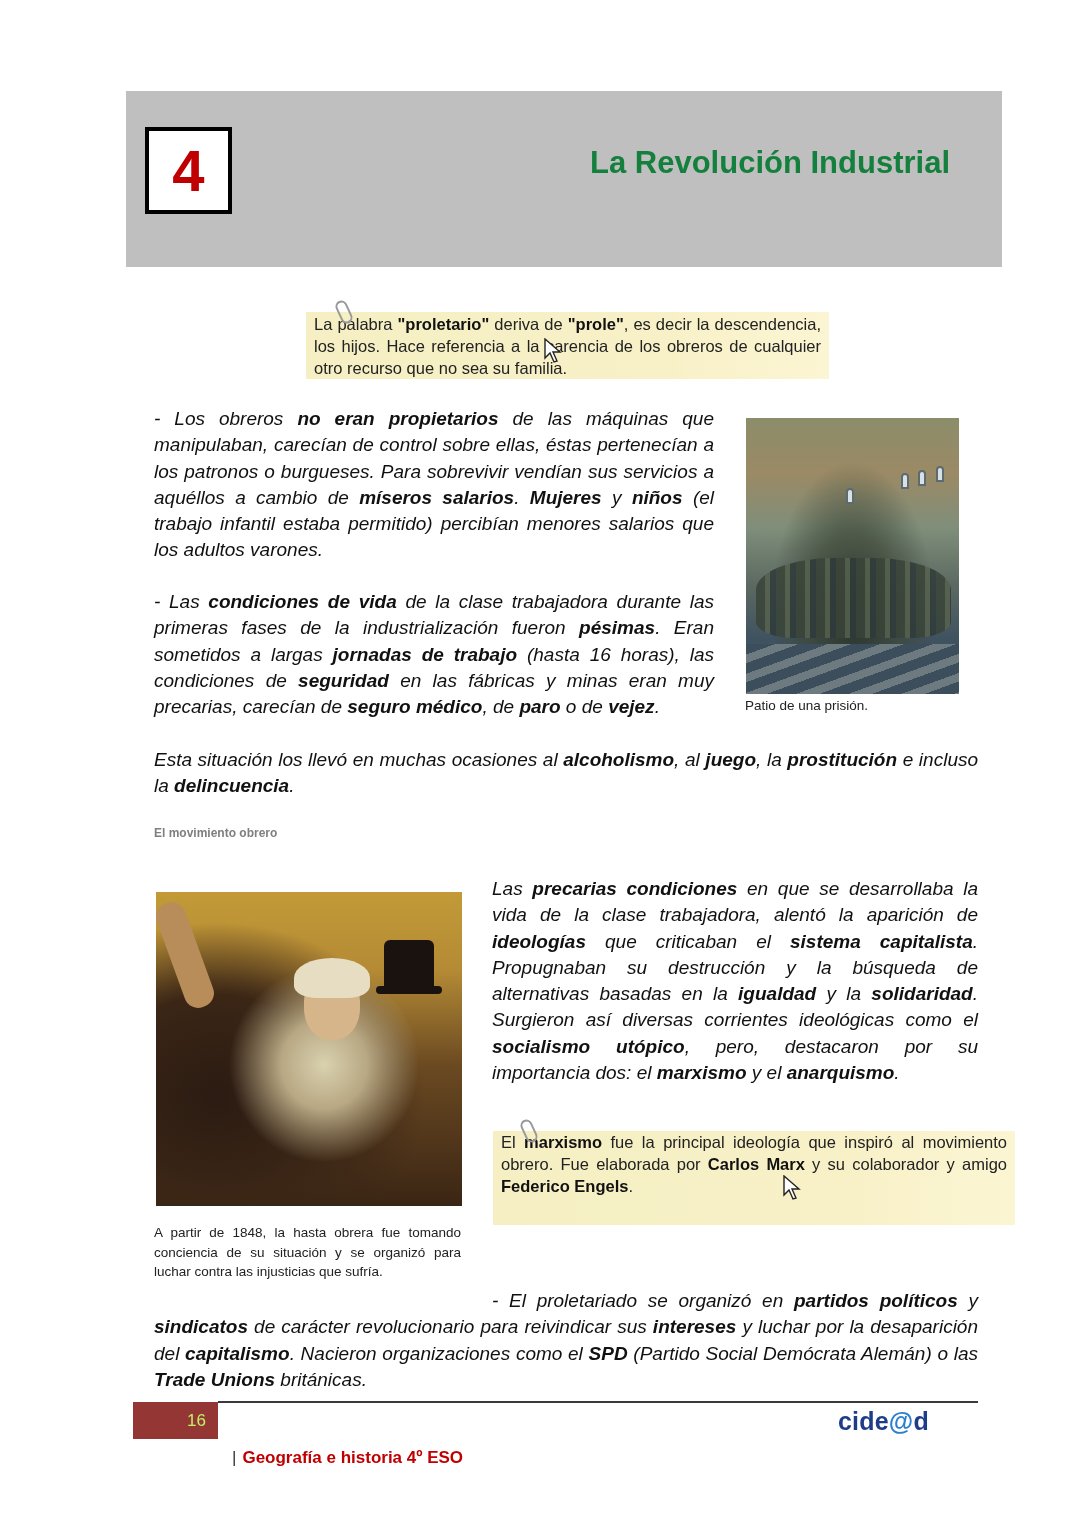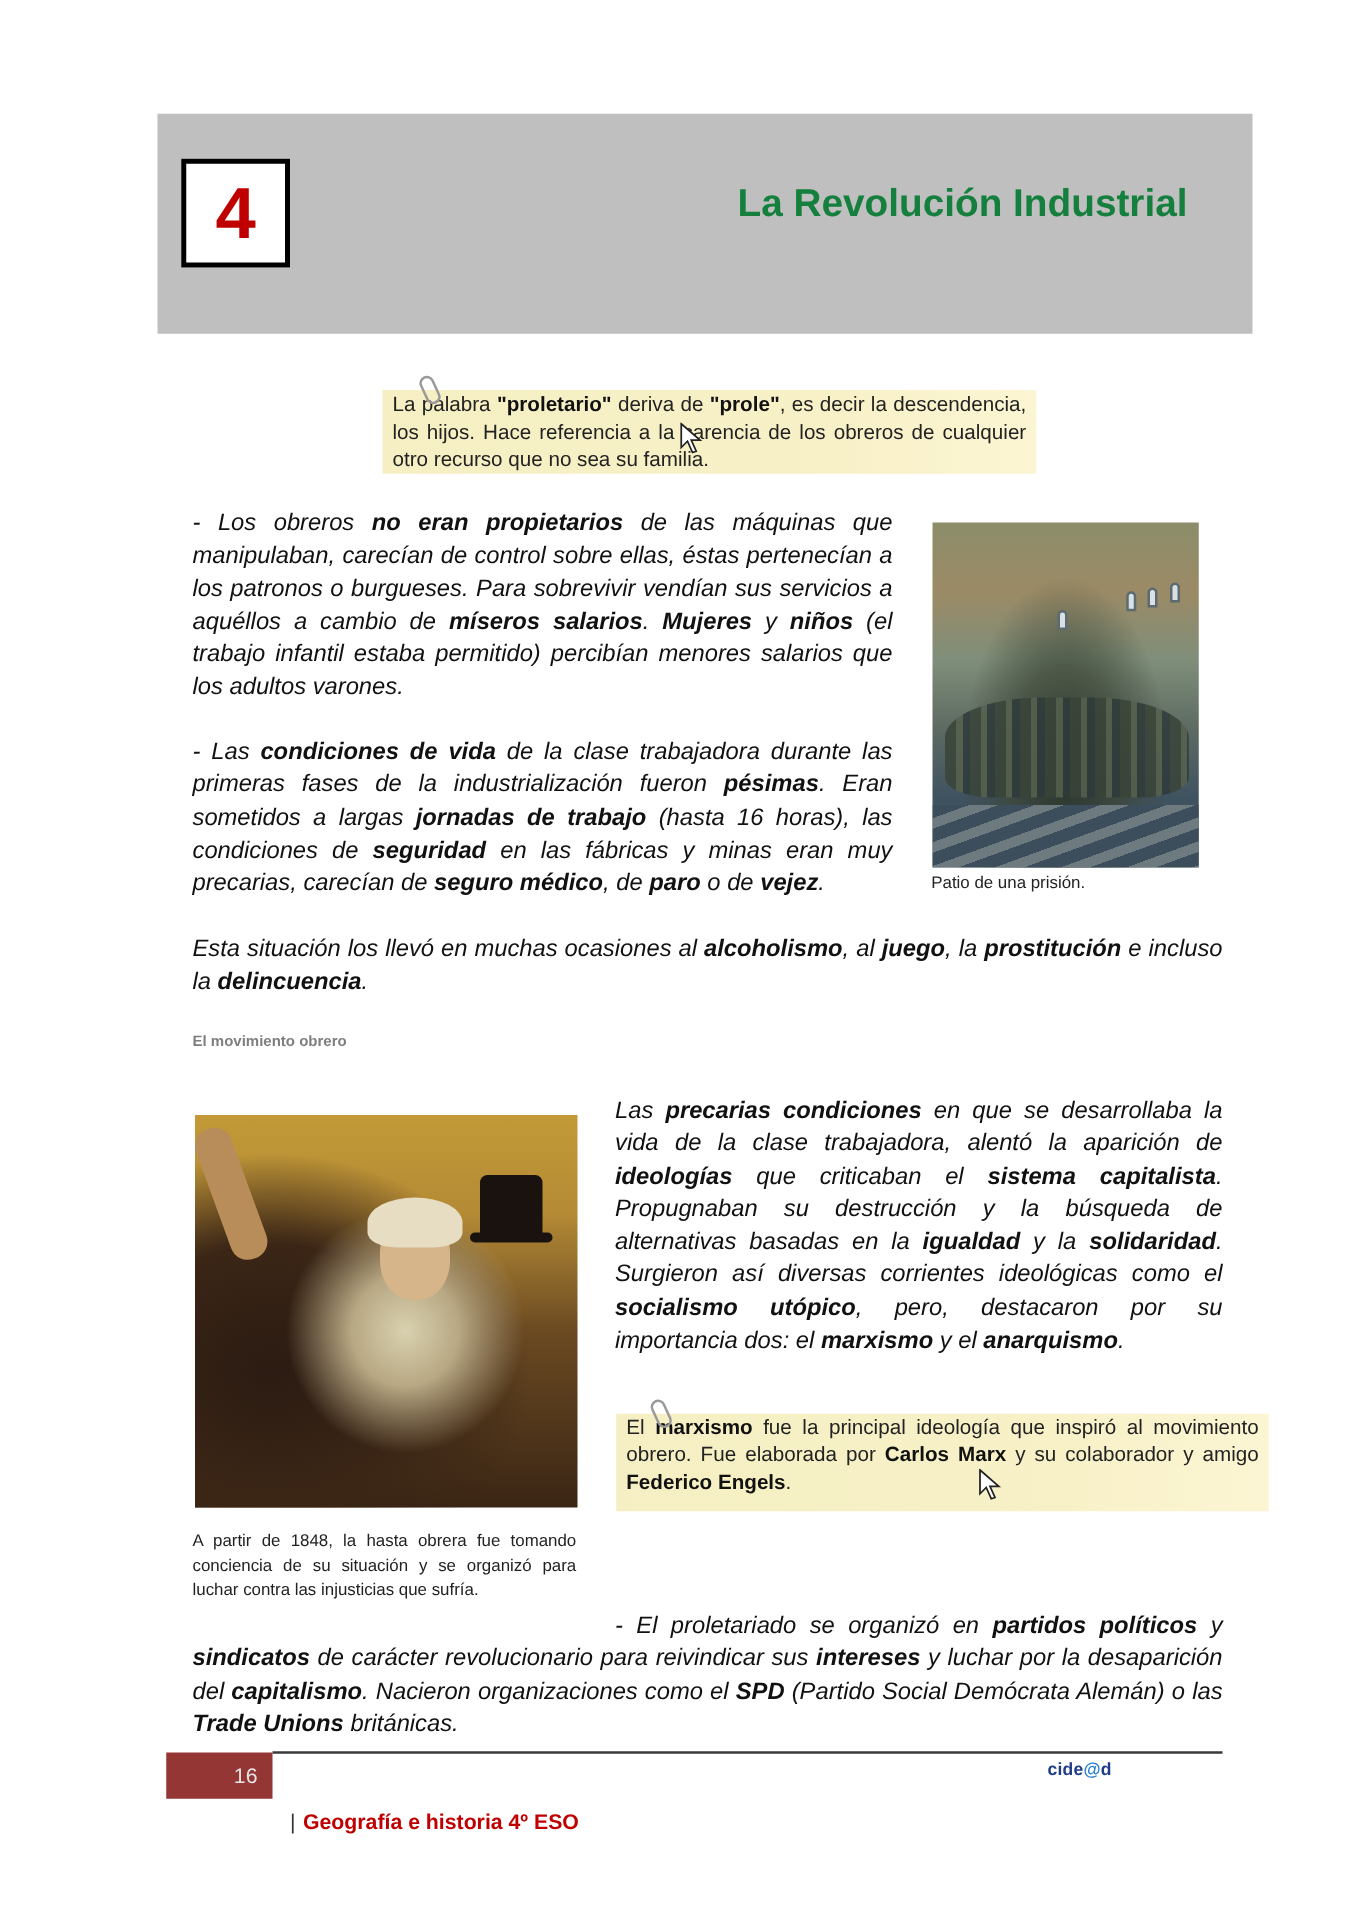--- a/index.html
+++ b/index.html
@@ -9,21 +9,21 @@
   .header-band { position: absolute; left: 126px; top: 91px; width: 876px; height: 176px; background: #bfbfbf; }
   .chapter-box { position: absolute; left: 145px; top: 127px; width: 87px; height: 87px; border: 4px solid #000; background: #fff;
     display: flex; align-items: center; justify-content: center; }
   .chapter-num { color: #c00000; font-weight: bold; font-size: 58px; line-height: 1; }
   .chapter-title { position: absolute; right: 130px; top: 145px; color: #15803d; font-weight: bold; font-size: 31px; }
 
   .note { position: absolute; background: linear-gradient(90deg, #f5efc3 0%, #f8f1c8 70%, #fbf5d3 100%);
     font-size: 16.5px; line-height: 22px; color: #222; text-align: justify; }
   .note b { color: #111; }
   .note1 { left: 306px; top: 312px; width: 523px; height: 67px; padding: 1px 8px; }
-  .note2 { left: 493px; top: 1131px; width: 522px; height: 78px; padding: 0 8px; }
+  .note2 { left: 493px; top: 1131px; width: 522px; height: 94px; padding: 0 8px; }
   .clip { position: absolute; width: 12px; height: 24px; border: 2px solid #9a9a9a; border-radius: 7px; background: transparent; transform: rotate(-25deg); }
   .note1 .clip { left: 32px; top: -12px; }
   .note2 .clip { left: 30px; top: -12px; }
   .cursor { position: absolute; width: 18px; height: 26px; }
   .note1 .cursor { left: 238px; top: 26px; }
   .note2 .cursor { left: 290px; top: 44px; }
 
   .para { position: absolute; font-size: 19px; line-height: 26.3px; text-align: justify; color: #111; font-style: italic; }
   .para b { font-weight: bold; }
   .p1 { left: 154px; top: 406px; width: 560px; }
@@ -54,25 +54,25 @@
       radial-gradient(ellipse at 55% 55%, #d9d1b0 0%, #b8a883 18%, transparent 40%),
       radial-gradient(ellipse at 20% 65%, #2b1b12 0%, #3b2616 35%, transparent 60%),
       linear-gradient(180deg, #c39a37 0%, #b48a35 25%, #6b4a22 55%, #3a2514 100%); }
   .uprising .arm { position: absolute; left: 14px; top: 8px; width: 30px; height: 110px; background: #b88d5a; transform: rotate(-20deg); border-radius: 14px; }
   .uprising .face { position: absolute; left: 148px; top: 78px; width: 56px; height: 70px; background: #d7b58a; border-radius: 45%; }
   .uprising .hair { position: absolute; left: 138px; top: 66px; width: 76px; height: 40px; background: #e6ddc2; border-radius: 50% 50% 30% 30%; }
   .uprising .hat { position: absolute; left: 228px; top: 48px; width: 50px; height: 50px; background: #1a120e; border-radius: 6px 6px 0 0; }
   .uprising .brim { position: absolute; left: 220px; top: 94px; width: 66px; height: 8px; background: #1a120e; border-radius: 4px; }
 
   .footer-rule { position: absolute; left: 218px; top: 1401px; width: 760px; height: 2px; background: #3a3a3a; }
-  .footer-page { position: absolute; left: 133px; top: 1402px; width: 85px; height: 37px; background: #943634; color: #e5e5e5;
+  .footer-page { position: absolute; left: 133px; top: 1402px; width: 85px; height: 37px; background: #943634; color: #bef264;
     font-size: 17px; text-align: right; padding-right: 12px; line-height: 37px; }
   .footer-title { position: absolute; left: 232px; top: 1409px; font-size: 17px; font-weight: bold; color: #c00000; margin-top: 39px; }
   .footer-title .bar { color: #333; font-weight: normal; margin-right: 6px; }
-  .logo { position: absolute; left: 838px; top: 1407px; font-size: 14px; font-weight: bold; color: #1f3c88; letter-spacing: 0.2px; }
+  .logo { position: absolute; left: 838px; top: 1407px; font-size: 25px; font-weight: bold; color: #1f3c88; letter-spacing: 0.2px; }
   .logo .at { color: #2a7fd0; }
 </style>
 </head>
 <body>
 
 <div class="header-band"></div>
 <div class="chapter-box">
   <span class="chapter-num">4</span>
 </div>
 <div class="chapter-title">La Revolución Industrial</div>

